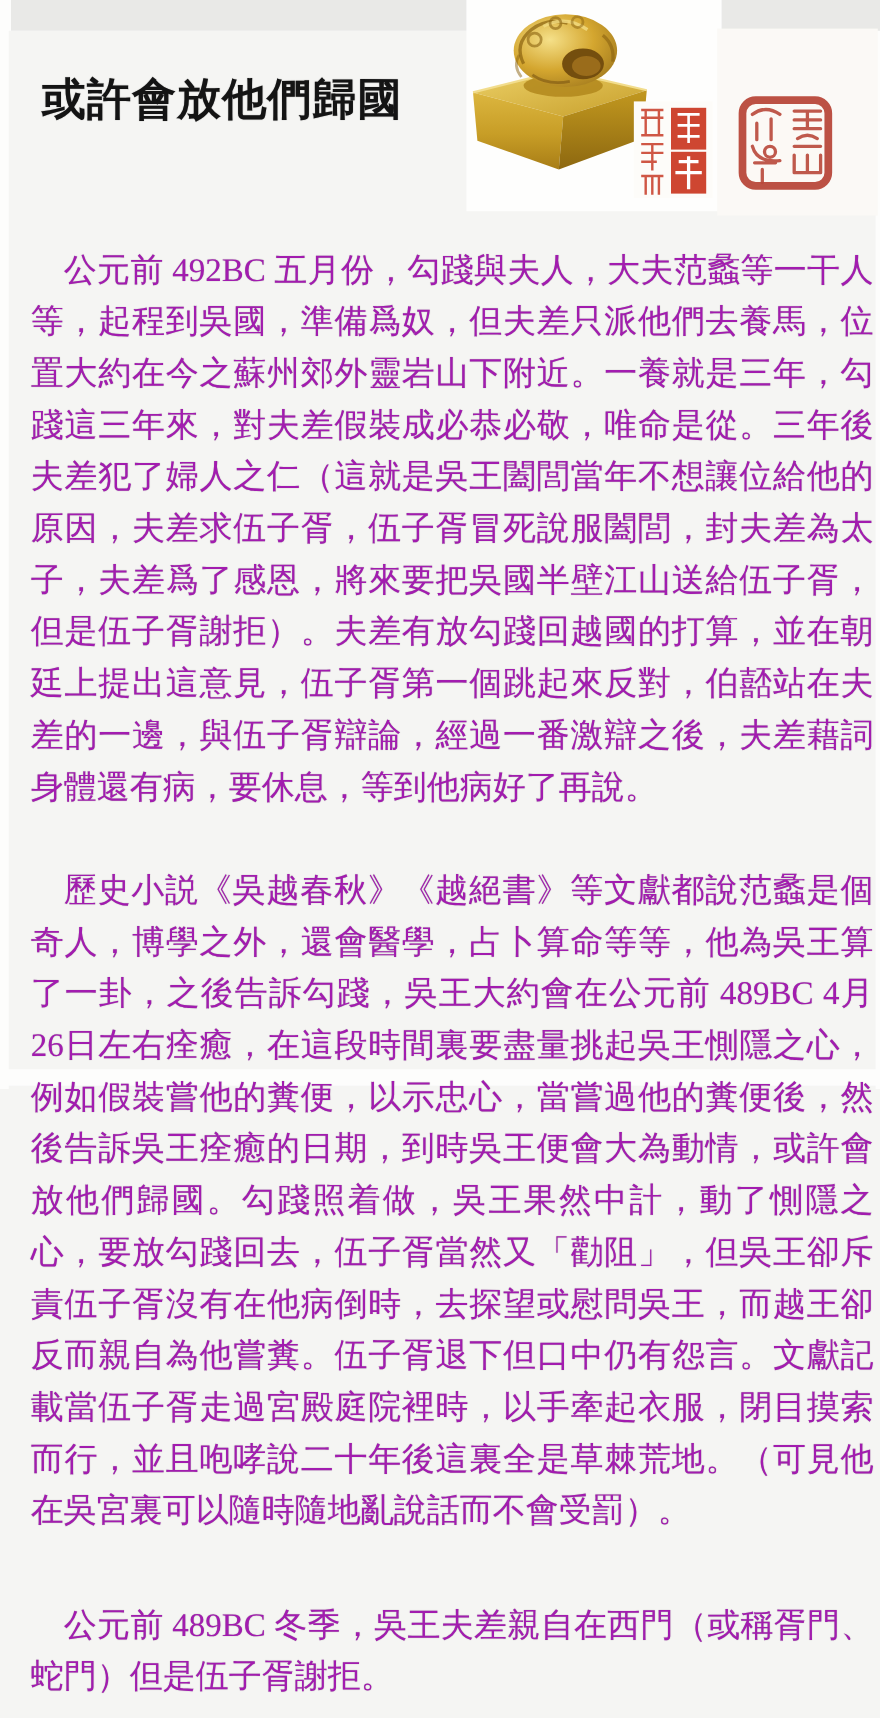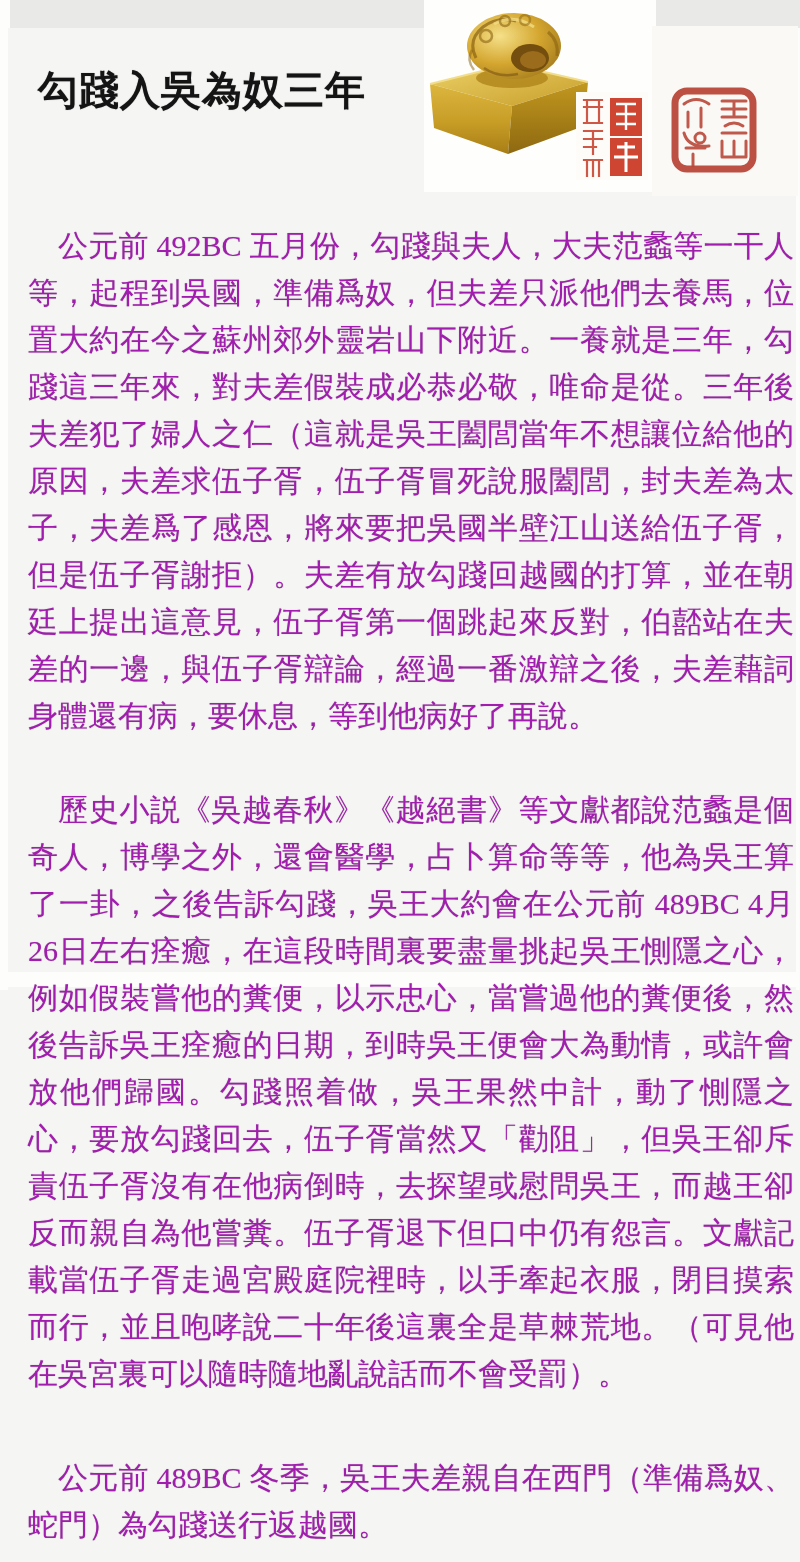--- a/index.html
+++ b/index.html
@@ -40,21 +40,21 @@
 
 <div class="page">
 
   <div class="top-strip"></div>
   <div class="content-bg"></div>
   <div class="content-bg-lower"></div>
   <div class="photo-bg-gold"></div>
   <div class="photo-bg-red"></div>
   <div class="stitch-seam"></div>
 
-  <h1 class="page-title">勾踐入吳為奴三年</h1>
+  <h1 class="page-title">或許會放他們歸國</h1>
 
   <svg class="seal-gold" width="170" height="150" viewBox="0 0 170 150">
     <defs>
       <linearGradient id="gTop" x1="0" y1="0" x2="1" y2="1">
         <stop offset="0" stop-color="#ecd066"></stop>
           <stop offset="1" stop-color="#c79f2c"></stop>
       </linearGradient>
       <linearGradient id="gFront" x1="0" y1="0" x2="0" y2="1">
         <stop offset="0" stop-color="#dcb63f"></stop>
           <stop offset=".55" stop-color="#c79d26"></stop>
@@ -113,16 +113,16 @@
       <path d="M52,55 v16 M64,55 v16 M76,55 v16 M52,71 h24"></path>
       <path d="M14,18 q12,-9 25,0 M18,26 v15 M31,22 v19"></path>
       <path d="M14,47 q4,15 25,13 M16,62 h19 M23,68 v12"></path>
       <circle cx="30" cy="52" r="5"></circle>
     </g>
   </svg>
 
   <div class="article">
     <p class="p1">公元前 492BC 五月份，勾踐與夫人，大夫范蠡等一干人等，起程到吳國，準備爲奴，但夫差只派他們去養馬，位置大約在今之蘇州郊外靈岩山下附近。一養就是三年，勾踐這三年來，對夫差假裝成必恭必敬，唯命是從。三年後夫差犯了婦人之仁（這就是吳王闔閭當年不想讓位給他的原因，夫差求伍子胥，伍子胥冒死說服闔閭，封夫差為太子，夫差爲了感恩，將來要把吳國半壁江山送給伍子胥，但是伍子胥謝拒）。夫差有放勾踐回越國的打算，並在朝廷上提出這意見，伍子胥第一個跳起來反對，伯嚭站在夫差的一邊，與伍子胥辯論，經過一番激辯之後，夫差藉詞身體還有病，要休息，等到他病好了再說。</p>
     <p class="p2">歷史小説《吳越春秋》《越絕書》等文獻都說范蠡是個奇人，博學之外，還會醫學，占卜算命等等，他為吳王算了一卦，之後告訴勾踐，吳王大約會在公元前 489BC 4月26日左右痊癒，在這段時間裏要盡量挑起吳王惻隱之心，例如假裝嘗他的糞便，以示忠心，當嘗過他的糞便後，然後告訴吳王痊癒的日期，到時吳王便會大為動情，或許會放他們歸國。勾踐照着做，吳王果然中計，動了惻隱之心，要放勾踐回去，伍子胥當然又「勸阻」，但吳王卻斥責伍子胥沒有在他病倒時，去探望或慰問吳王，而越王卻反而親自為他嘗糞。伍子胥退下但口中仍有怨言。文獻記載當伍子胥走過宮殿庭院裡時，以手牽起衣服，閉目摸索而行，並且咆哮說二十年後這裏全是草棘荒地。（可見他在吳宮裏可以隨時隨地亂說話而不會受罰）。</p>
-    <p class="p3">公元前 489BC 冬季，吳王夫差親自在西門（準備爲奴、蛇門）為勾踐送行返越國。</p>
+    <p class="p3">公元前 489BC 冬季，吳王夫差親自在西門（或稱胥門、蛇門）但是伍子胥謝拒。</p>
   </div>
 
 </div>
 
 </body></html>

